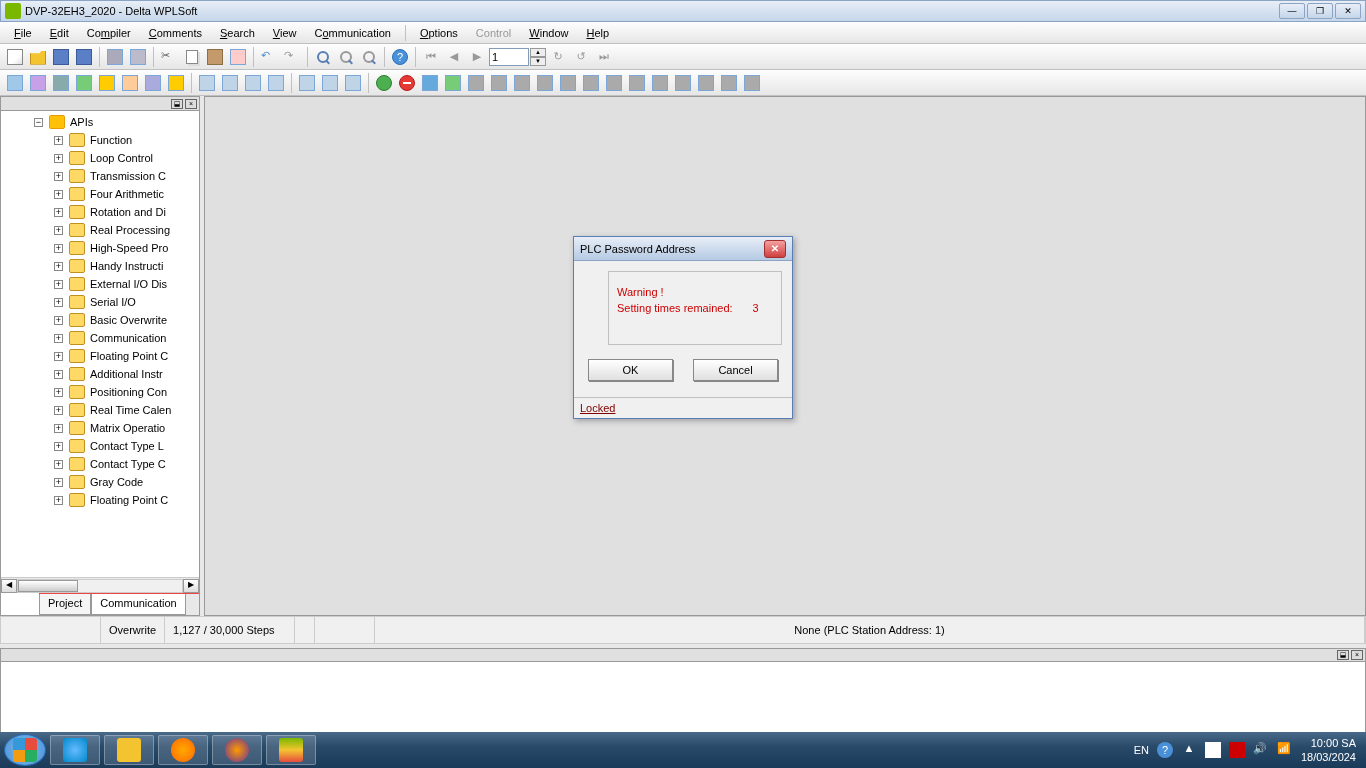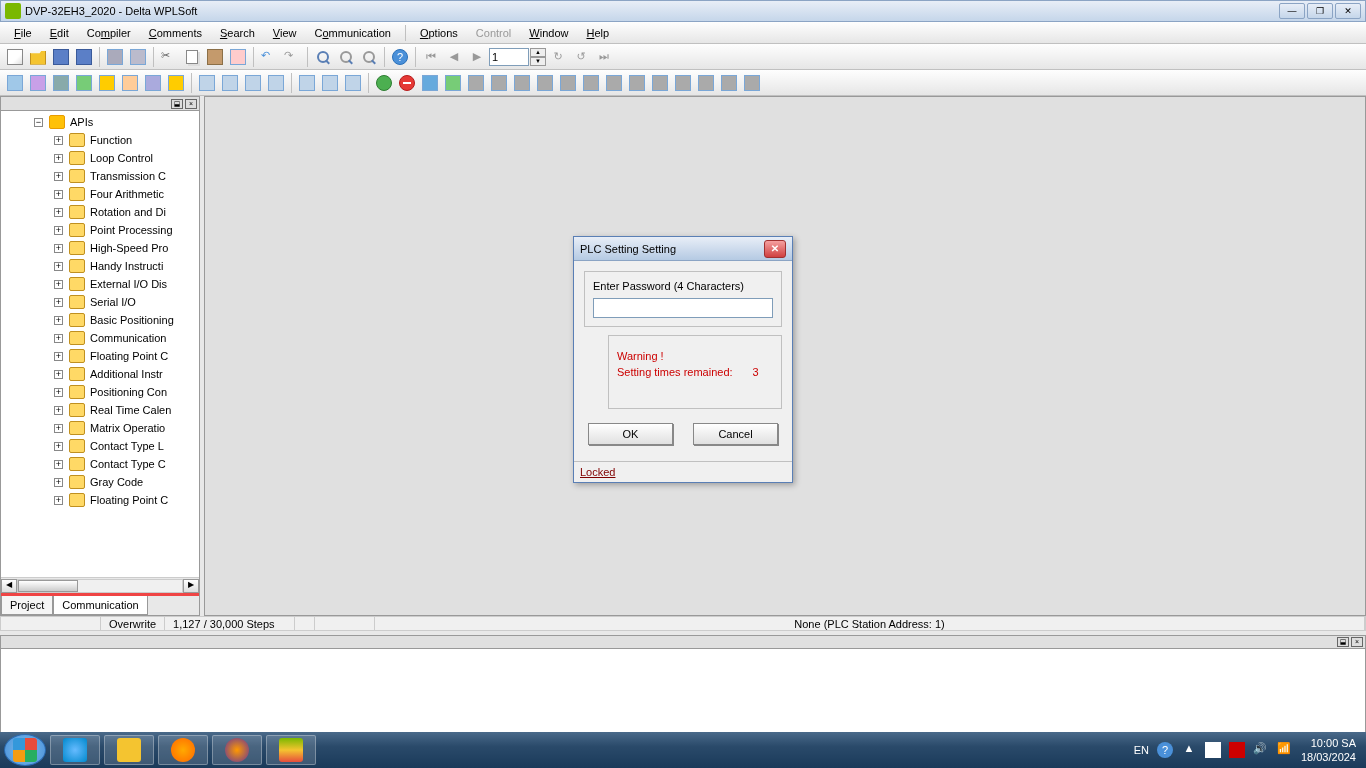--- a/index.html
+++ b/index.html
@@ -53,28 +53,28 @@
 .tree-icon.yellow { background: #ffd966; }
 .tree-icon.api { background: #ffc107; border-color: #e89c00; }
 .tree-label { padding-left: 2px; }
 .tree-indent { display: inline-block; }
 
 .hscroll { height: 16px; background: #e8e8e8; border-top: 1px solid #ccc; display: flex; align-items: center; }
 .hscroll .arrow { width: 16px; height: 14px; background: linear-gradient(to bottom, #fff, #ddd); border: 1px solid #999; font-size: 8px; text-align: center; cursor: pointer; }
 .hscroll .track { flex: 1; height: 14px; background: #f0f0f0; border: 1px solid #ccc; position: relative; }
 .hscroll .thumb { position: absolute; left: 0; width: 60px; height: 12px; background: linear-gradient(to bottom, #fff, #ccc); border: 1px solid #999; }
 
-.sidebar-tabs { height: 22px; display: flex; border-top: 3px solid #ef4444; background: #e8e8e8; }
+.sidebar-tabs { height: 22px; display: flex; border-top: 1px solid #ef4444; background: #e8e8e8; margin-left: 38px; }
 .sidebar-tab { padding: 3px 8px; border: 1px solid #999; border-top: none; background: #f5f5f5; cursor: pointer; }
 .sidebar-tab.active { background: #fff; }
 
 .canvas { flex: 1; background: #e0e0e0; border: 1px solid #999; margin-left: 4px; }
 
 
-.statusbar { height: 15px; background: #f0f0f0; border: 1px solid #ccc; display: flex; align-items: center; }
+.statusbar { height: 28px; background: #f0f0f0; border: 1px solid #ccc; display: flex; align-items: center; }
 .statusbar .cell { padding: 0 8px; border-right: 1px solid #ccc; height: 100%; display: flex; align-items: center; }
 
 
 .bottom-panel { margin-top: 4px; }
 .bp-header { height: 14px; background: #e0e0e0; border: 1px solid #999; display: flex; justify-content: flex-end; align-items: center; padding: 0 2px; gap: 2px; }
 .bp-header .sh-btn { width: 12px; height: 10px; border: 1px solid #666; background: #ddd; font-size: 7px; text-align: center; line-height: 8px; cursor: pointer; }
 .bp-body { height: 112px; background: #fff; border: 1px solid #999; border-top: none; }
 
 
 .dialog { position: absolute; left: 573px; top: 236px; width: 220px; background: #f0f0f0; border: 1px solid #5a7fb5; box-shadow: 2px 2px 6px rgba(0,0,0,0.3); }
@@ -354,21 +354,21 @@
             <div class="tree-item">
               <span class="tree-indent" style="width:50px;"></span>
               <span class="tree-exp">+</span>
               <span class="tree-icon yellow"></span>
               <span class="tree-label">Rotation and Di</span>
             </div>
             <div class="tree-item">
               <span class="tree-indent" style="width:50px;"></span>
               <span class="tree-exp">+</span>
               <span class="tree-icon yellow"></span>
-              <span class="tree-label">Point Processing</span>
+              <span class="tree-label">Real Processing</span>
             </div>
             <div class="tree-item">
               <span class="tree-indent" style="width:50px;"></span>
               <span class="tree-exp">+</span>
               <span class="tree-icon yellow"></span>
               <span class="tree-label">High-Speed Pro</span>
             </div>
             <div class="tree-item">
               <span class="tree-indent" style="width:50px;"></span>
               <span class="tree-exp">+</span>
@@ -384,21 +384,21 @@
             <div class="tree-item">
               <span class="tree-indent" style="width:50px;"></span>
               <span class="tree-exp">+</span>
               <span class="tree-icon yellow"></span>
               <span class="tree-label">Serial I/O</span>
             </div>
             <div class="tree-item">
               <span class="tree-indent" style="width:50px;"></span>
               <span class="tree-exp">+</span>
               <span class="tree-icon yellow"></span>
-              <span class="tree-label">Basic Positioning</span>
+              <span class="tree-label">Basic Overwrite</span>
             </div>
             <div class="tree-item">
               <span class="tree-indent" style="width:50px;"></span>
               <span class="tree-exp">+</span>
               <span class="tree-icon yellow"></span>
               <span class="tree-label">Communication</span>
             </div>
             <div class="tree-item">
               <span class="tree-indent" style="width:50px;"></span>
               <span class="tree-exp">+</span>
@@ -483,28 +483,24 @@
 <div class="bottom-panel">
   <div class="bp-header">
     <div class="sh-btn">⬓</div>
     <div class="sh-btn">×</div>
   </div>
   <div class="bp-body"></div>
 </div>
 
 <div class="dialog">
   <div class="dialog-title">
-    <div class="dt-text">PLC Setting Setting</div>
+    <div class="dt-text">PLC Password Address</div>
     <div class="dialog-close">✕</div>
   </div>
   <div class="dialog-body">
-    <div class="dlg-group">
-      <div class="dlg-label">Enter Password (4 Characters)</div>
-      <input type="password" class="dlg-input" style="">
-    </div>
     <div class="dlg-group" style="padding:10px 8px 26px;margin-left:24px;">
       <div class="dlg-warning">Warning !</div>
       <div class="dlg-remained">
         <span>Setting times remained:</span><span class="count">3</span>
       </div>
     </div>
     <div class="dlg-buttons">
       <button class="dlg-btn">OK</button>
       <button class="dlg-btn">Cancel</button>
     </div>

